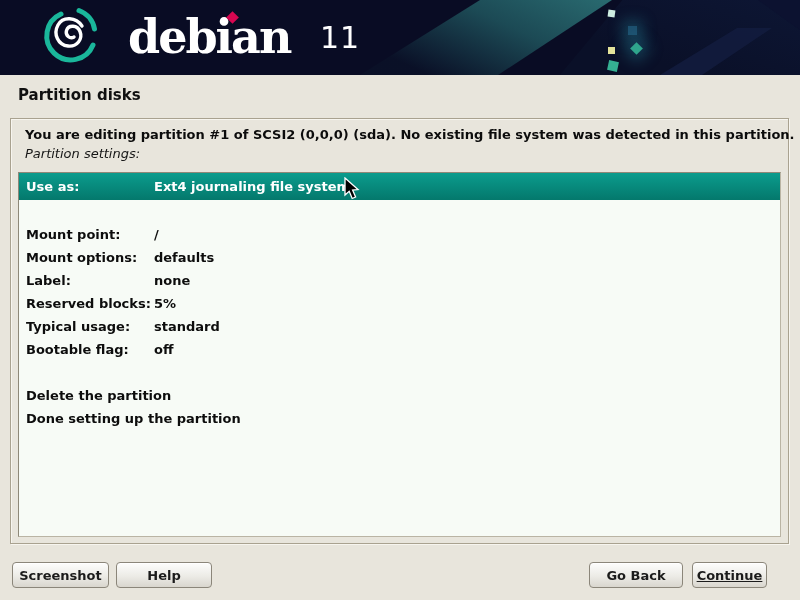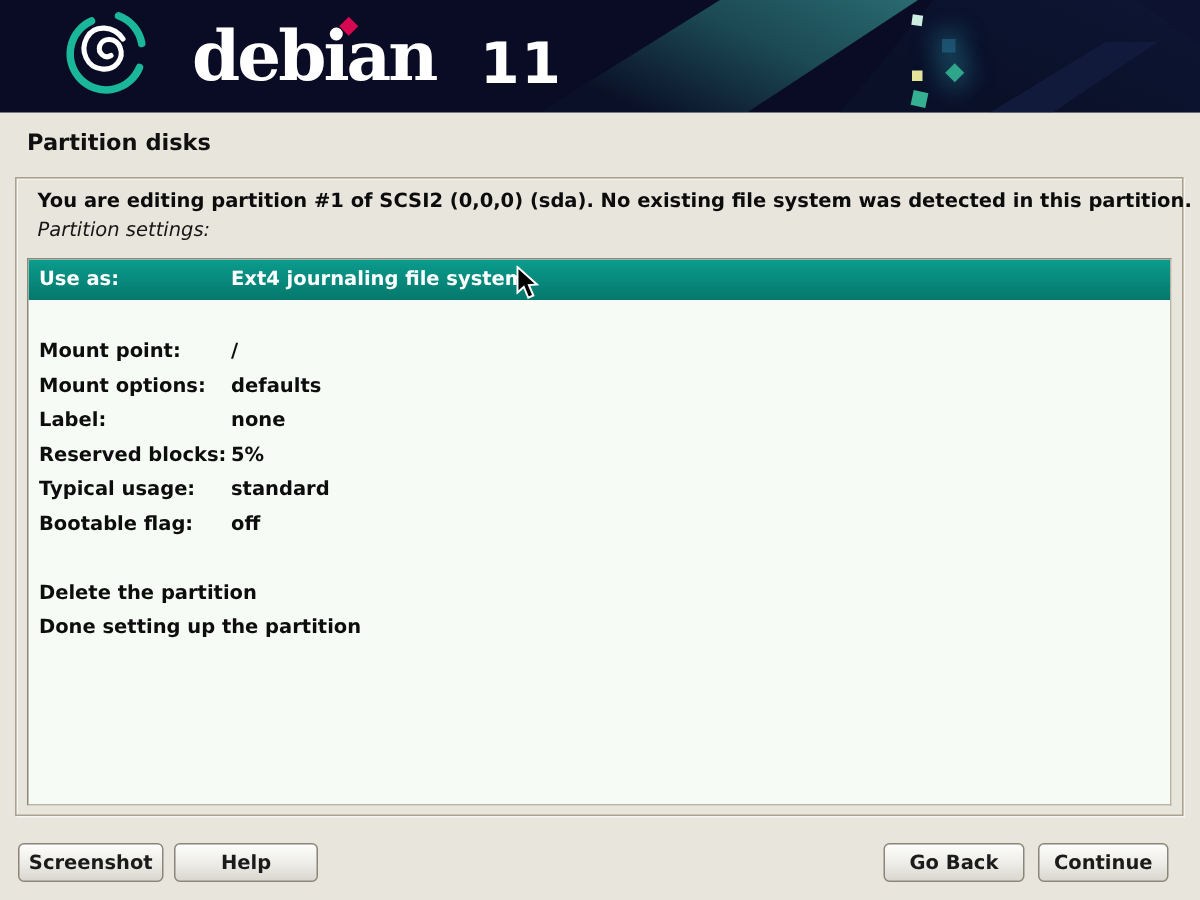--- a/index.html
+++ b/index.html
@@ -42,21 +42,21 @@
   .sq-glow { box-shadow:0 0 14px 6px rgba(40,140,160,.35); }
 
   .logo { position:absolute; left:40px; top:2px; }
   .brand {
     position:absolute; left:128px; top:10px;
     font-family:"DejaVu Serif","Liberation Serif",serif;
     font-weight:bold; font-size:46px; color:#fff; letter-spacing:-2px;text-align:right;
   }
   .brand-version {
     position:absolute; left:320px; top:20px;
-    font-size:38px; color:#fff; font-weight:bold; letter-spacing:1px;
+    font-size:30px; color:#fff; font-weight:normal; letter-spacing:1px;
   }
   .i-dot {
     position:absolute; left:228px; top:13px; width:9px; height:9px;
     transform:rotate(45deg);
   }
 
   
   .page-title {
     position:absolute; left:18px; top:86px;
     font-size:15px; font-weight:bold; color:#101010;
@@ -101,21 +101,21 @@
     position:absolute; height:26px;
     background:linear-gradient(#fdfdfc,#ecebe6 55%,#d9d6ce);
     border:1px solid #8b867a; border-radius:4px;
     font-family:inherit; font-size:13px; font-weight:bold; color:#1b1b1b;
     box-shadow:inset 0 1px 0 #ffffff;
     text-align:center; cursor:default;
   }
   .btn-screenshot { left:12px;  top:562px; width:97px; }
   .btn-help       { left:116px; top:562px; width:96px; }
   .btn-goback     { left:589px; top:562px; width:94px; }
-  .btn-continue   { left:692px; top:562px; width:87px; }
+  .btn-continue   { left:692px; top:562px; width:75px;text-decoration:underline; }
 
   .cursor { position:absolute; left:344px; top:177px; }
 </style>
 </head>
 <body>
 
 <div class="header">
   <div class="deco deco-teal-wedge"></div>
   <div class="deco deco-navy-right"></div>
   <div class="deco deco-navy-slash"></div>

